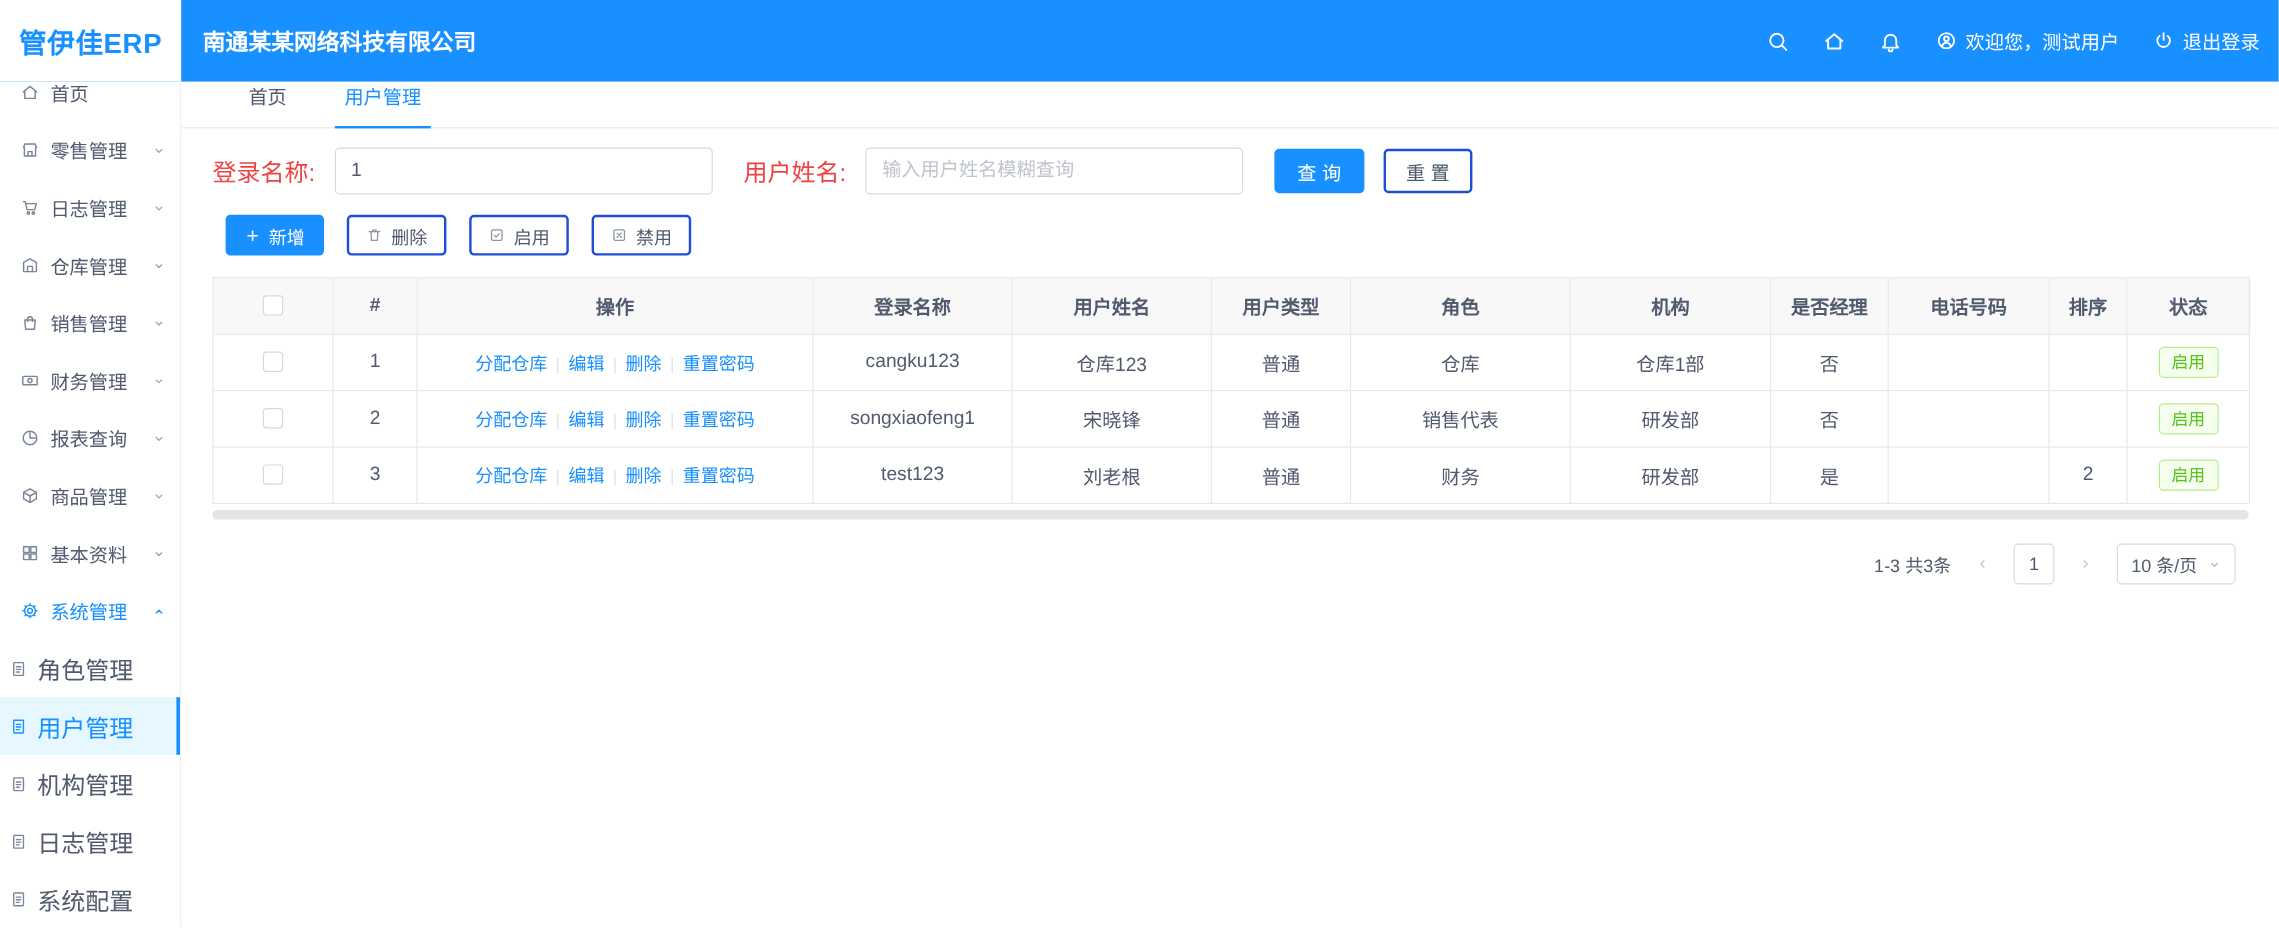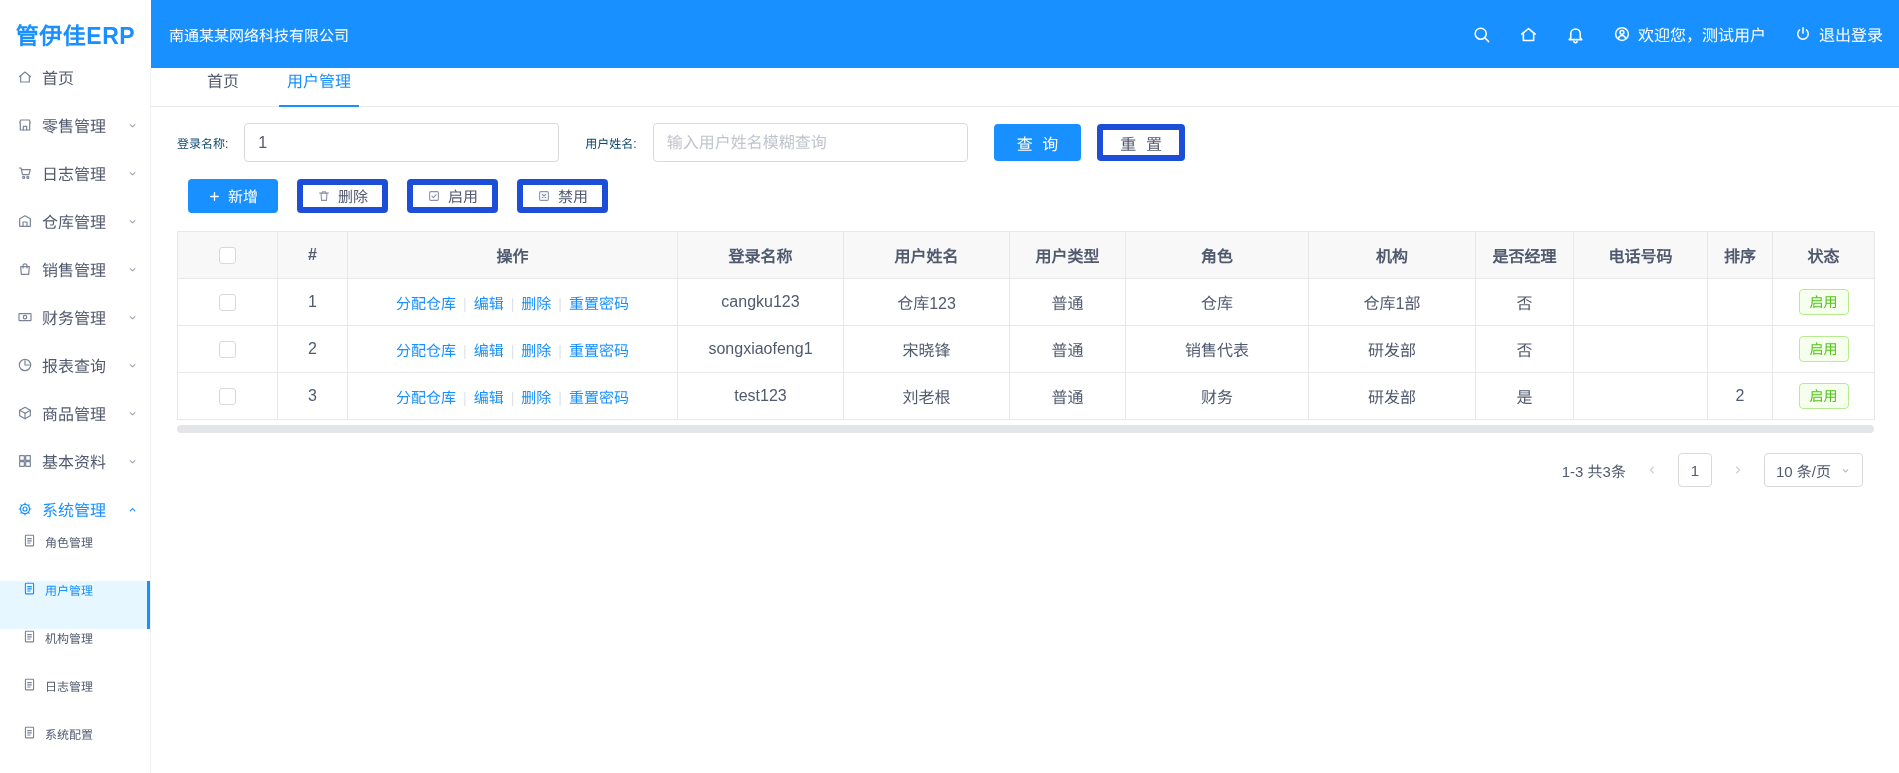--- a/index.html
+++ b/index.html
@@ -5,54 +5,54 @@
 <style>
   *{margin:0;padding:0;box-sizing:border-box}
   html,body{width:1899px;height:773px}
   body{font-family:"Liberation Sans","DejaVu Sans",sans-serif;font-size:16px;color:#515a6e;background:#fff;overflow:hidden;position:relative}
   a{color:#1890ff;text-decoration:none;cursor:pointer}
   svg{display:block}
 
   
   .topbar{position:absolute;top:0;left:0;width:100%;height:68px;background:#1890ff;display:flex;align-items:center;z-index:10}
   .logo{width:151px;height:100%;background:#fff;color:#1890ff;font-weight:700;font-size:23px;display:flex;align-items:center;justify-content:center;letter-spacing:.5px;cursor:pointer}
-  .company{color:#fff;font-size:15px;margin-left:18px;font-weight:400}
+  .company{color:#fff;font-size:19px;margin-left:18px;font-weight:700}
   .topbar-right{margin-left:auto;display:flex;align-items:center;gap:28px;padding-right:16px;color:#fff}
   .tb-icon{display:inline-flex;cursor:pointer;color:#fff}
   .tb-group{display:flex;align-items:center;gap:7px;cursor:pointer;font-size:16px;color:#fff}
 
   
   .sidebar{position:absolute;top:53px;left:0;width:151px;bottom:0;background:#fff;border-right:1px solid #f0f0f0;overflow:hidden;z-index:5}
   .side-item{height:48px;display:flex;align-items:center;padding:0 12px 0 17px;cursor:pointer;color:#515a6e;font-size:16px}
   .side-item .s-icon{display:inline-flex;margin-right:9px;color:#7a8599;flex:none}
   .side-item .s-label{flex:1;white-space:nowrap}
   .side-item .chev{margin-left:auto;color:#9aa3b0;display:inline-flex;flex:none}
   .side-item.parent-active{color:#1890ff}
   .side-item.parent-active .s-icon,.side-item.parent-active .chev{color:#1890ff}
-  .child{height:48px;display:flex;align-items:flex-start;padding-left:22px;font-size:12px;cursor:pointer;color:#515a6e}
+  .child{height:48px;display:flex;align-items:center;padding-left:8px;font-size:20px;cursor:pointer;color:#515a6e}
   .child .s-icon{margin-right:8px;color:#7a8599;display:inline-flex;flex:none}
   .child.active{background:#e6f7ff;color:#1890ff;border-right:3px solid #1890ff}
   .child.active .s-icon{color:#1890ff}
 
   
   .main{position:absolute;left:151px;top:53px;right:0;bottom:0;background:#fff;overflow:hidden}
   .tabbar{height:54px;border-bottom:1px solid #e8eaec;display:flex;align-items:stretch;padding-left:32px;background:#fff}
   .tab{display:flex;align-items:center;padding:0 24px;font-size:16px;color:#515a6e;cursor:pointer;position:relative}
   .tab.active{color:#1890ff}
   .tab.active::after{content:"";position:absolute;left:16px;right:16px;bottom:-1px;height:2px;background:#1890ff}
 
   
   .search-row{display:flex;align-items:center;margin:16px 30px 0 26px}
-  .f-label{font-size:12px;color:#0c4a6e;margin-right:16px;white-space:nowrap}
+  .f-label{font-size:20px;color:#ef4444;margin-right:16px;white-space:nowrap}
   .inp{width:315px;height:39px;border:1px solid #d9d9d9;border-radius:4px;padding:0 13px;font-size:16px;color:#515a6e;outline:none;font-family:inherit;background:#fff}
   .inp::placeholder{color:#c0c4cc}
   .ml26{margin-left:26px}
   .ml16{margin-left:16px}
 
-  .btn{height:37px;padding:0 17px;border-radius:4px;border:6px solid #1d4ed8;background:#fff;color:#515a6e;font-size:16px;cursor:pointer;display:inline-flex;align-items:center;gap:7px;font-family:Liberation Mono, monospace;white-space:nowrap}
+  .btn{height:37px;padding:0 17px;border-radius:4px;border:2px solid #1d4ed8;background:#fff;color:#515a6e;font-size:16px;cursor:pointer;display:inline-flex;align-items:center;gap:7px;font-family:Liberation Sans, sans-serif;white-space:nowrap}
   .btn.primary{background:#1890ff;border-color:#1890ff;color:#fff}
   .btn .b-icon{display:inline-flex;color:#8b95a5}
   .btn.primary .b-icon{color:#fff}
 
   
   .toolbar{display:flex;align-items:center;margin:17px 30px 0 37px;gap:19px}
   .btn.small{height:34px;padding:0 14px;font-size:15px}
 
   
   .table-wrap{margin:18px 21px 0 26px}

